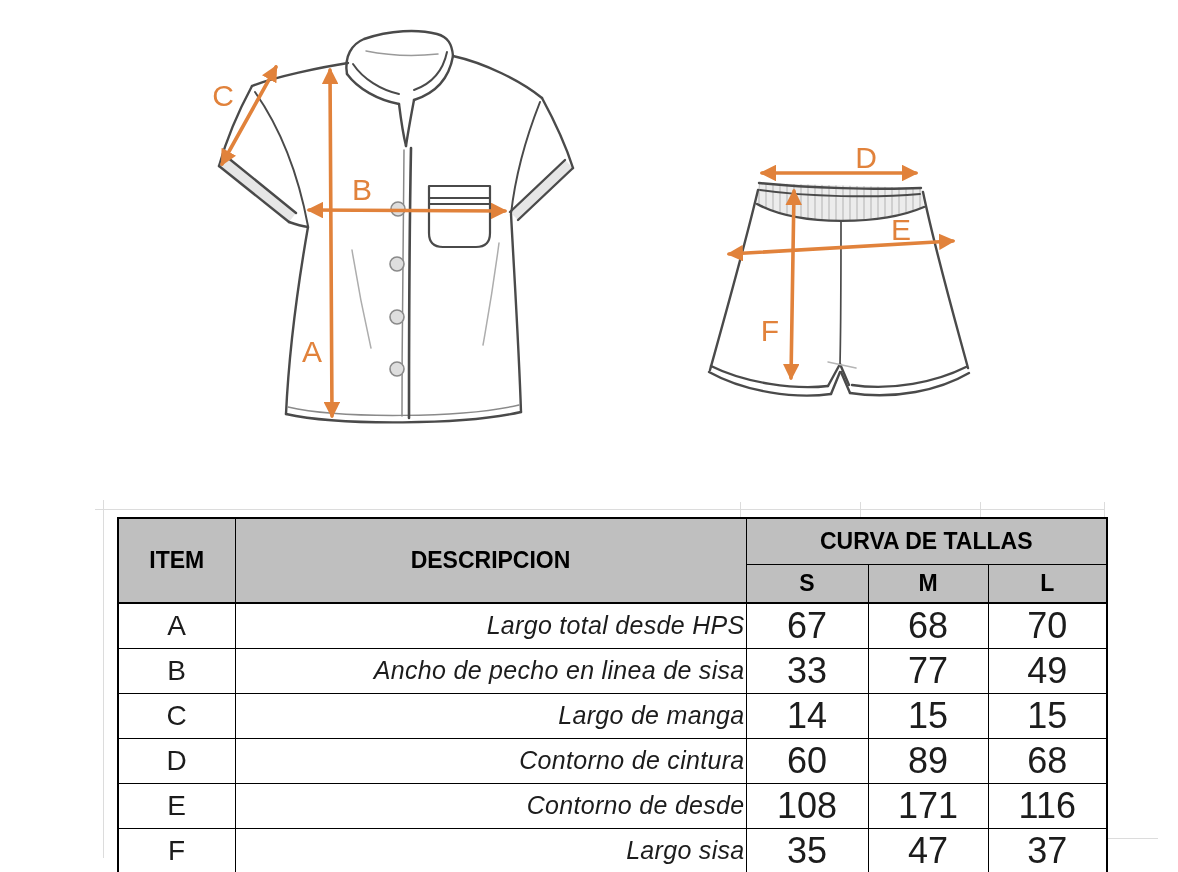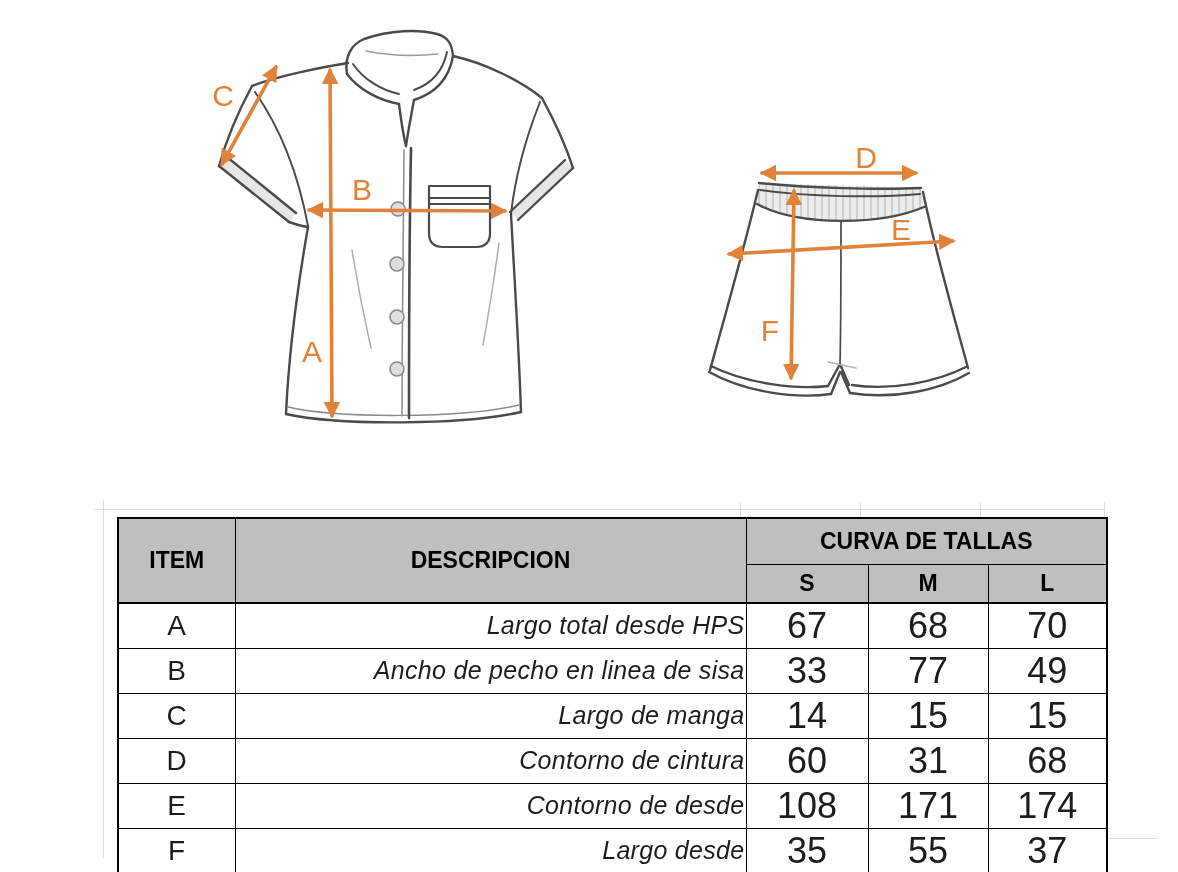--- a/index.html
+++ b/index.html
@@ -184,33 +184,33 @@
         <td class="cell-item">C</td>
         <td class="cell-desc">Largo de manga</td>
         <td class="cell-num">14</td>
         <td class="cell-num">15</td>
         <td class="cell-num">15</td>
       </tr>
       <tr>
         <td class="cell-item">D</td>
         <td class="cell-desc">Contorno de cintura</td>
         <td class="cell-num">60</td>
-        <td class="cell-num">31</td>
+        <td class="cell-num">89</td>
         <td class="cell-num">68</td>
       </tr>
       <tr>
         <td class="cell-item">E</td>
         <td class="cell-desc">Contorno de desde</td>
         <td class="cell-num">108</td>
         <td class="cell-num">171</td>
-        <td class="cell-num">174</td>
+        <td class="cell-num">116</td>
       </tr>
       <tr>
         <td class="cell-item">F</td>
-        <td class="cell-desc">Largo desde</td>
+        <td class="cell-desc">Largo sisa</td>
         <td class="cell-num">35</td>
-        <td class="cell-num">55</td>
+        <td class="cell-num">47</td>
         <td class="cell-num">37</td>
       </tr>
     </tbody>
       </table>
   </div>
 </div>
 
 </body></html>

